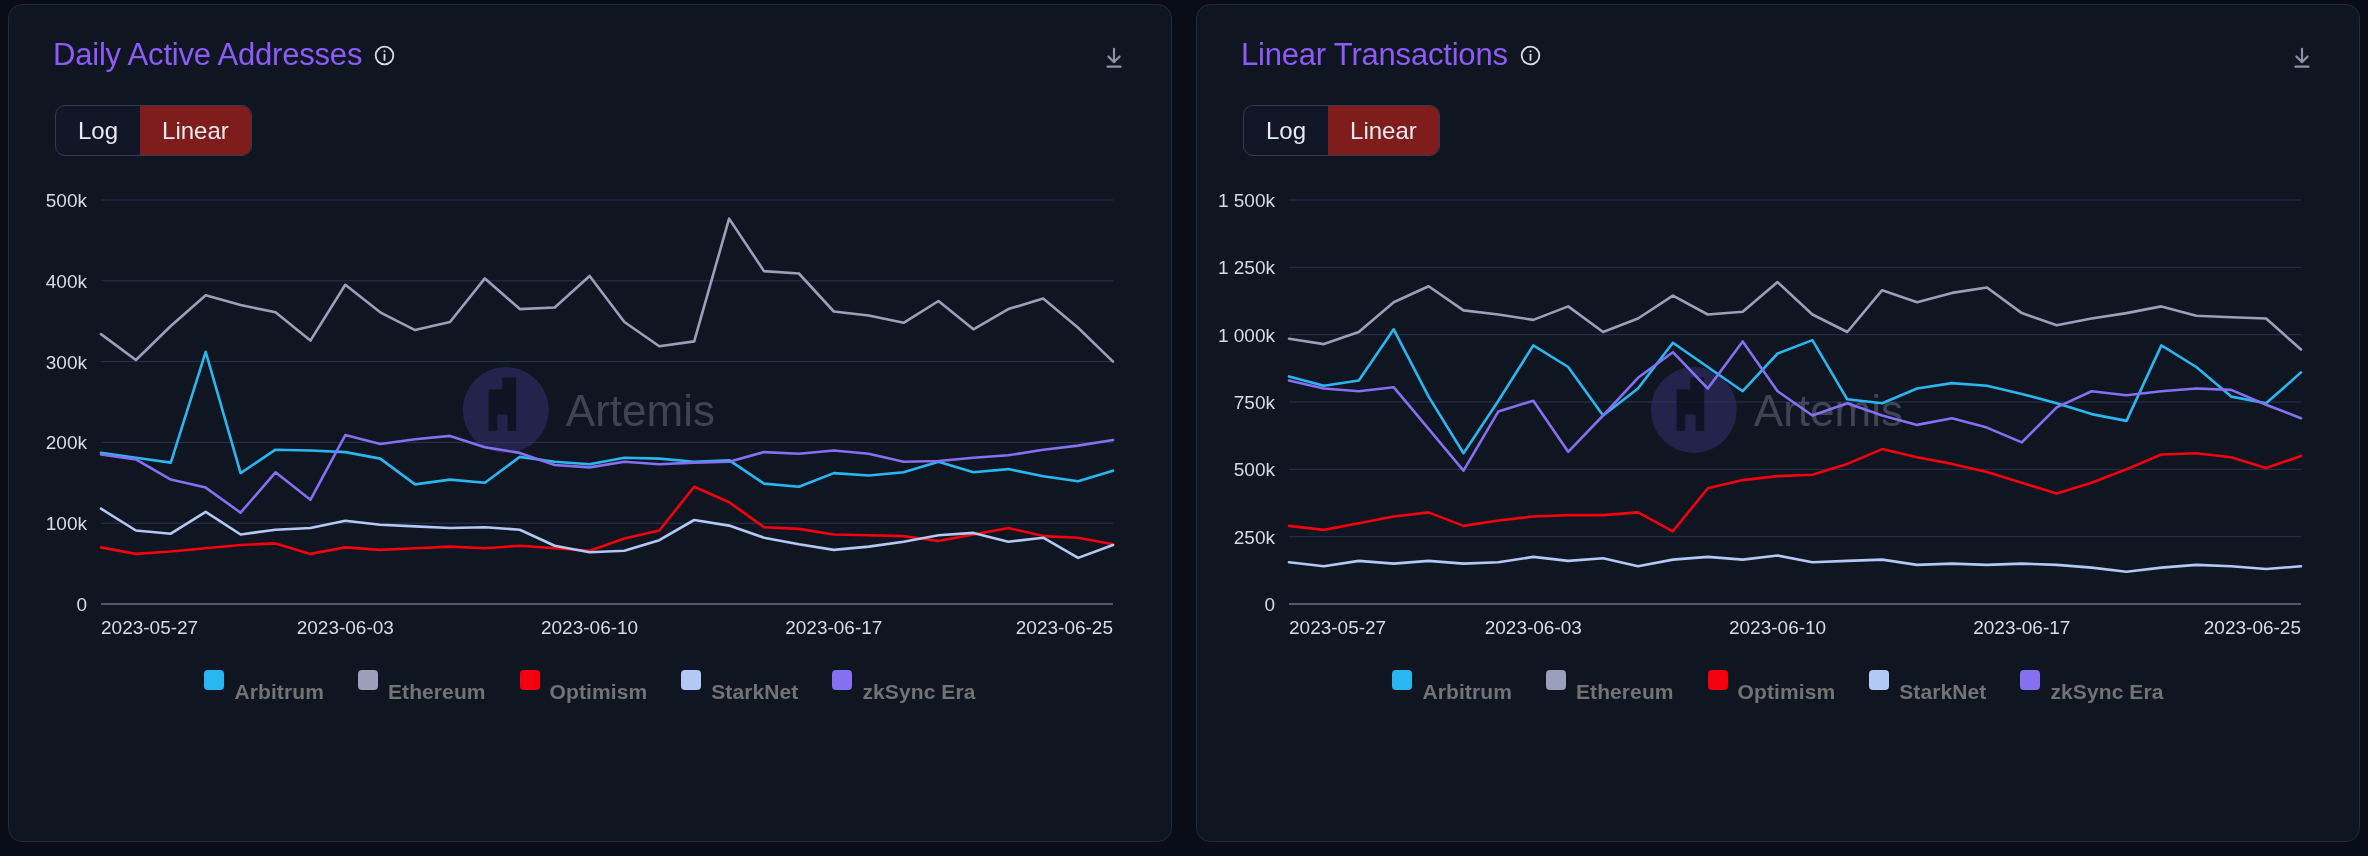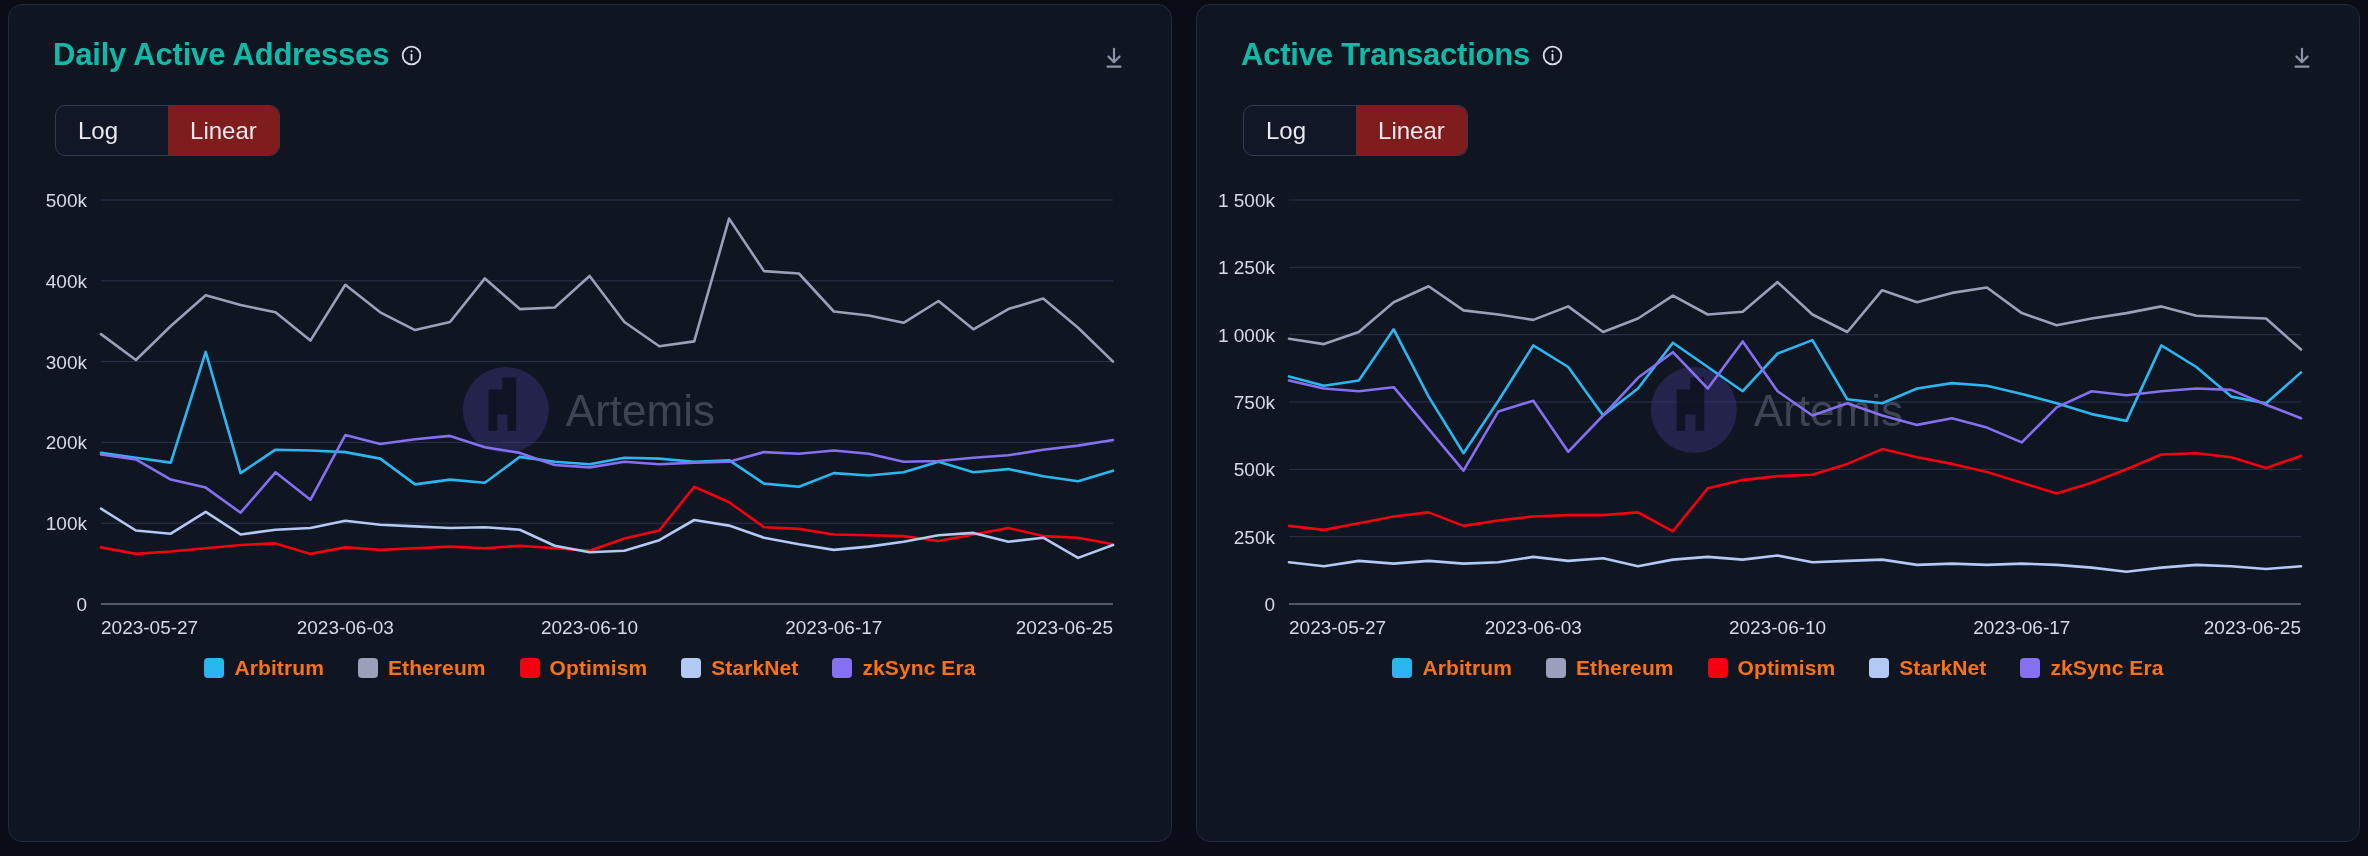--- a/index.html
+++ b/index.html
@@ -29,41 +29,40 @@
     overflow: hidden;
   }
   .card-head {
     display: flex;
     align-items: flex-start;
     justify-content: space-between;
     padding: 34px 40px 0 44px;
   }
   .title-row { display: flex; align-items: center; gap: 11px; }
   .card-title {
-    color: #14b8a6;
+    color: #8b5cf6;
     font-size: 31px;
-    font-weight: 700;
+    font-weight: 400;
     letter-spacing: -0.2px;
     line-height: 1;
   }
   .info-icon { display: block; width: 23px; height: 23px; margin-top: 2px; }
   .dl-btn {
     width: 34px; height: 34px;
     display: flex; align-items: center; justify-content: center;
     background: none; border: none; cursor: pointer;
     margin-top: 2px;
   }
   .toggle-wrap { padding: 30px 0 0 46px; }
   .toggle {
     display: inline-flex;
     border: 1px solid #333b52;
     border-radius: 10px;
     overflow: hidden;
     background: #121728;
-    gap: 28px;
   }
   .toggle button {
     font-family: "Liberation Sans", sans-serif;
     font-size: 24px;
     color: #e8eaf0;
     background: transparent;
     border: none;
     padding: 12px 22px;
     cursor: pointer;
     line-height: 1.05;
@@ -74,24 +73,25 @@
   .legend {
     display: flex;
     justify-content: center;
     align-items: center;
     gap: 34px;
     margin-top: 6px;
   }
   .legend-item { display: flex; align-items: center; gap: 10px; cursor: pointer; }
   .legend-swatch { width: 20px; height: 20px; border-radius: 4px; display: block; }
   .legend-label {
-    color: #f97316;
+    color: #737373;
     font-size: 21px;
     font-weight: bold;
     letter-spacing: 0.1px;
+    margin-top: 24px;
   }
   .wm-text { fill: #5d6375; font-size: 44px; font-family: "Liberation Sans", sans-serif; opacity: .72; }
 </style>
 </head>
 <body>
 
 <div class="board">
 
 <div class="card">
     <div class="card-head">
@@ -173,21 +173,21 @@
      </div>
         <div class="legend-item">
        <span class="legend-swatch" style="background:#8470f0"></span>
        <span class="legend-label">zkSync Era</span>
      </div>
       </div>
   </div>
     <div class="card">
     <div class="card-head">
       <div class="title-row">
-        <span class="card-title">Active Transactions</span>
+        <span class="card-title">Linear Transactions</span>
         <span>
             <svg class="info-icon" viewBox="0 0 24 24" fill="none" stroke="#d9dce6" stroke-width="1.9">
     <circle cx="12" cy="12" r="9.2"></circle>
     <line x1="12" y1="11" x2="12" y2="16.6" stroke-linecap="round"></line>
     <circle cx="12" cy="7.6" r="1.05" fill="#d9dce6" stroke="none"></circle>
   </svg>
           </span>
       </div>
       <button class="dl-btn">
           <svg viewBox="0 0 24 24" width="26" height="26" fill="none" stroke="#8d93a6" stroke-width="2" stroke-linecap="round" stroke-linejoin="round">

